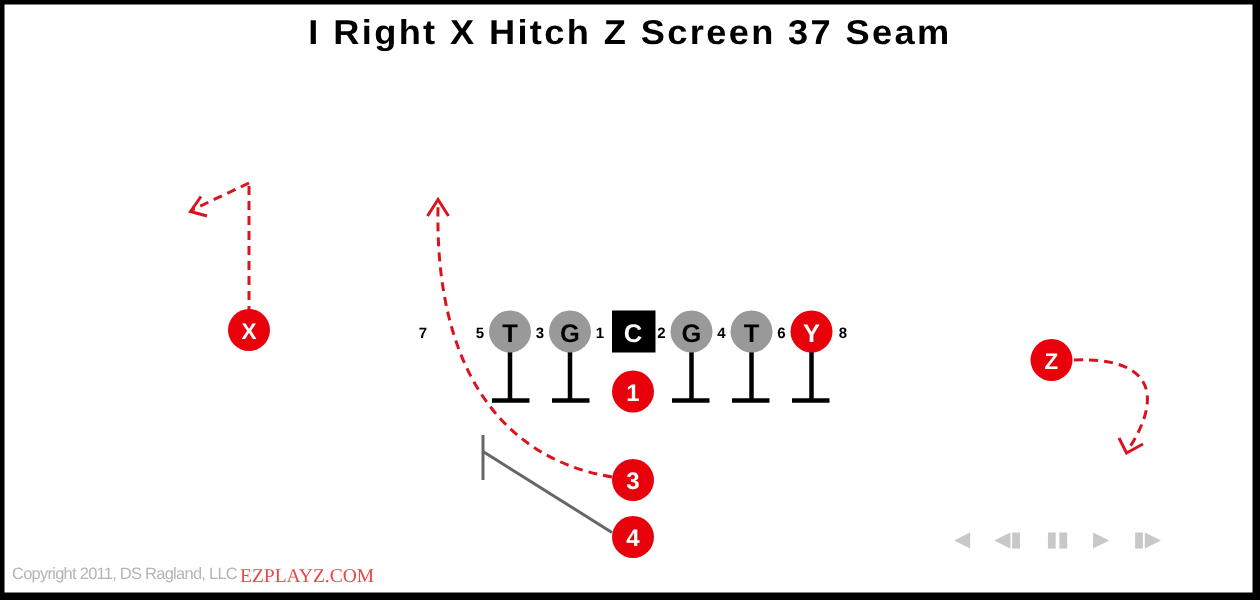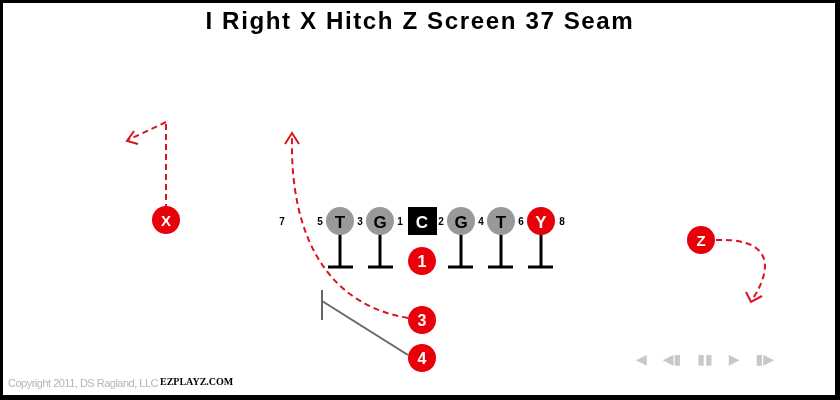--- a/index.html
+++ b/index.html
@@ -1,21 +1,21 @@
 <!DOCTYPE html>
 <html><head>
 <meta charset="utf-8">
 <style>
   html, body { margin: 0; padding: 0; }
   body { width: 840px; height: 400px; background: #fff; overflow: hidden; position: relative; font-family: "Liberation Sans", sans-serif; }
   .frame { position: absolute; left: 0; top: 0; width: 840px; height: 400px; box-sizing: border-box; border-top: 3px solid #000; border-left: 3px solid #000; border-right: 5px solid #000; border-bottom: 5px solid #000; }
   .title { position: absolute; left: 0; top: 8px; width: 840px; text-align: center; font-size: 23px; font-weight: bold; letter-spacing: 1.5px; color: #000; transform: scaleX(1.05); }
   svg.field { position: absolute; left: 0; top: 0; }
   .copyright { position: absolute; left: 8px; top: 377px; font-size: 11px; color: #b5b5b5; letter-spacing: -0.5px; }
-  .brand { position: absolute; left: 160px; top: 376px; font-family: "Liberation Serif", serif; font-weight: bold; font-size: 10px; color: #000000; }
+  .brand { position: absolute; left: 160px; top: 376px; font-family: "Liberation Serif", serif; font-weight: normal; font-size: 13px; color: #ef4444; }
   .controls { position: absolute; left: 636px; top: 352px; display: flex; gap: 16px; align-items: center; }
   .ctrl { color: #c8c8c8; font-size: 14px; line-height: 14px; cursor: pointer; }
 </style>
 </head>
 <body>
 
 <div class="frame"></div>
 <div class="title">I Right X Hitch Z Screen 37 Seam</div>
 
 <svg class="field" width="840" height="400" viewBox="0 0 840 400">

